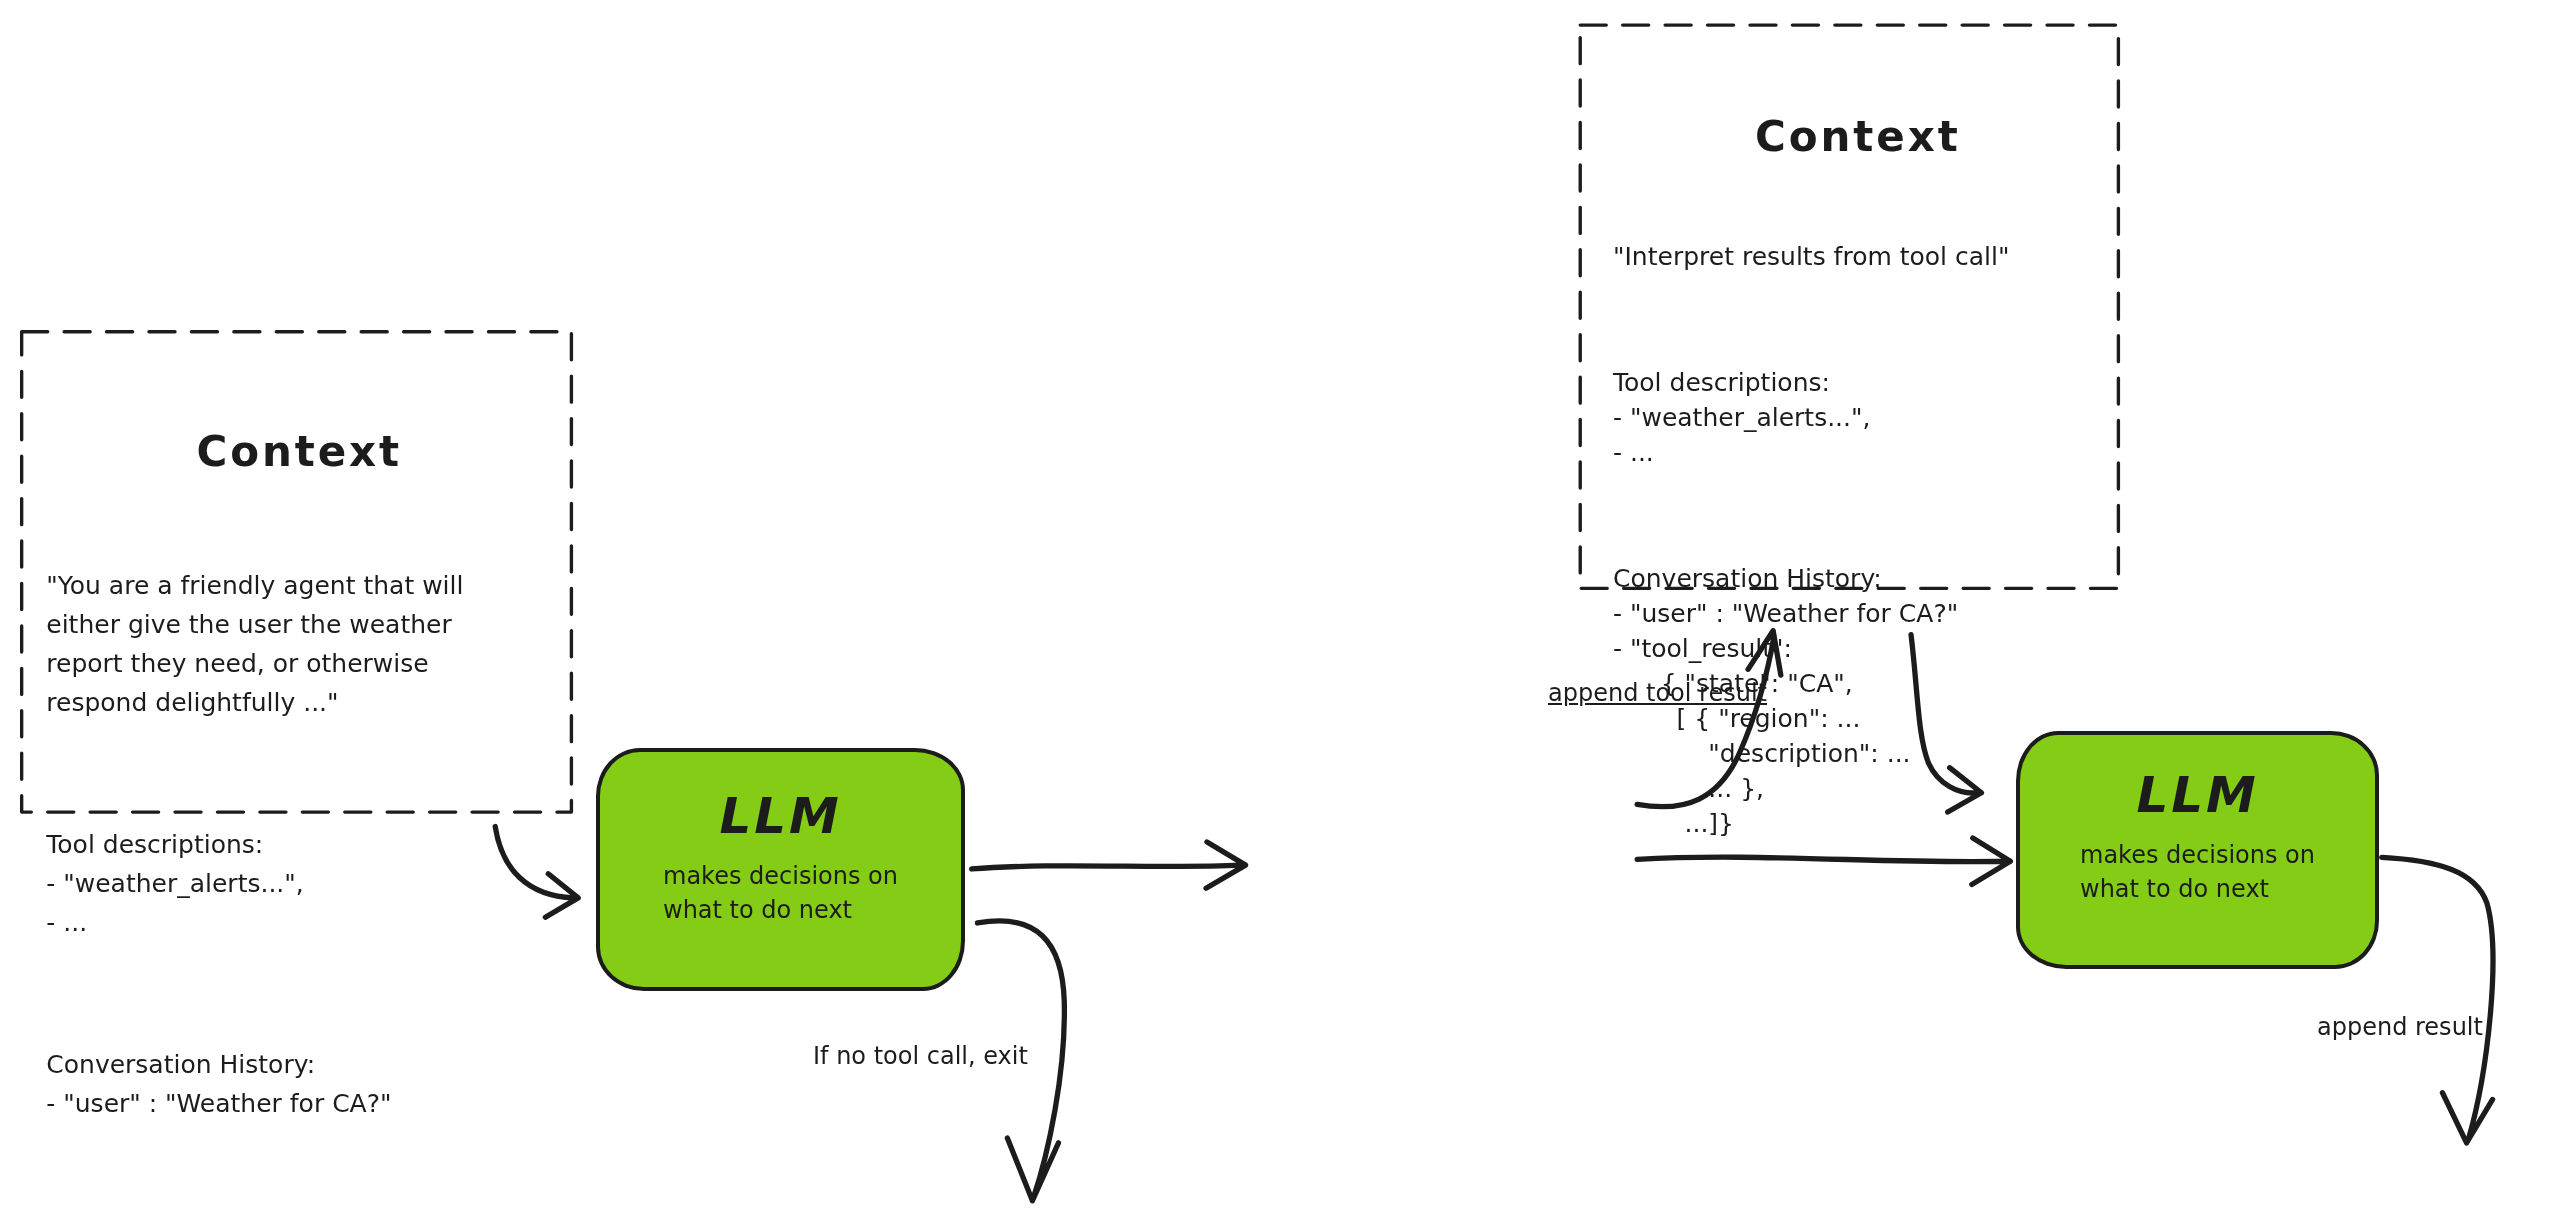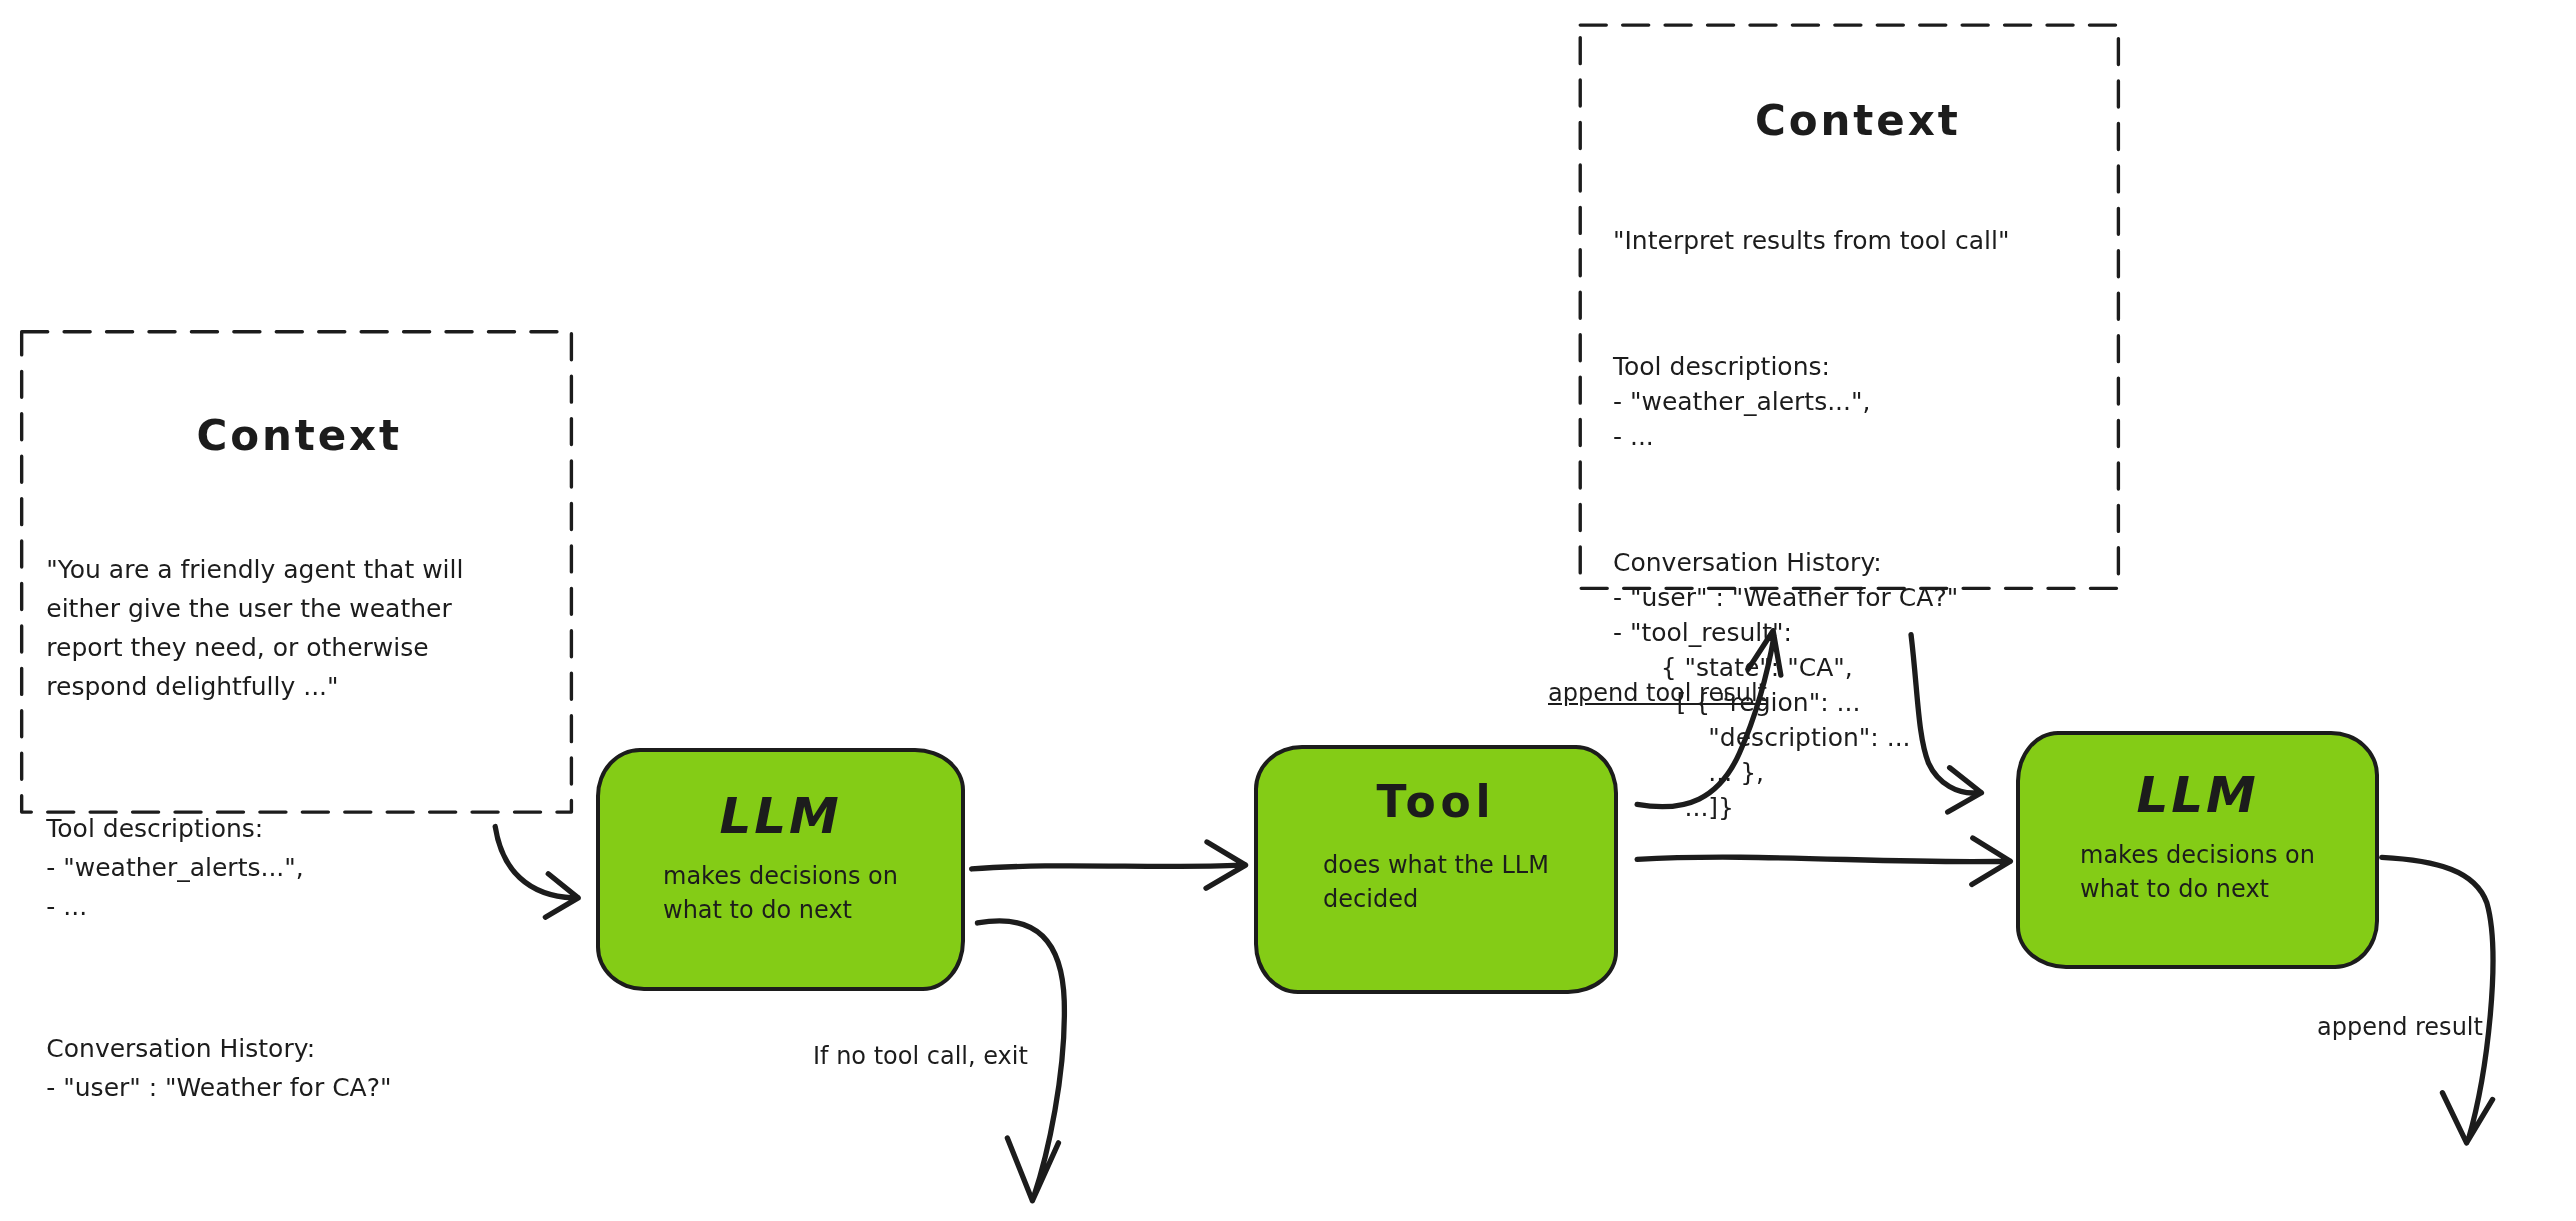--- a/index.html
+++ b/index.html
@@ -35,20 +35,21 @@
   .ctx-box {
     position: absolute;
     box-sizing: border-box;
     white-space: pre;
   }
   .ctx-title {
     font-size: 42px;
     font-weight: 700;
     letter-spacing: 2.9px;
     text-align: center;
+    margin-top: 16px;
   }
   .ctx-para { white-space: pre; }
 
   #context-left {
     left: 19.3px; top: 330px; width: 554px; height: 484px;
     padding: 7.7px 21px 0 27px;
     font-size: 25px; line-height: 39px;
   }
   #context-left .ctx-title { margin-bottom: 17.4px; }
   #context-left .ctx-para { margin-bottom: 25px; }
@@ -162,25 +163,20 @@
             ... },
          ...]}</div>
   </div>
 
   <div class="node" id="llm-1">
     <div class="node-title italic">LLM</div>
     <div class="node-sub">makes decisions on
 what to do next</div>
   </div>
 
-  <div class="node" id="tool">
-    <div class="node-title">Tool</div>
-    <div class="node-sub">does what the LLM
-decided</div>
-  </div>
 
   <div class="node" id="llm-2">
     <div class="node-title italic">LLM</div>
     <div class="node-sub">makes decisions on
 what to do next</div>
   </div>
 
   <div class="edge-label" id="label-append">append tool result</div>
   <div class="edge-label" id="label-exit">If no tool call, exit</div>
   <div class="edge-label" id="label-return">append result</div>

